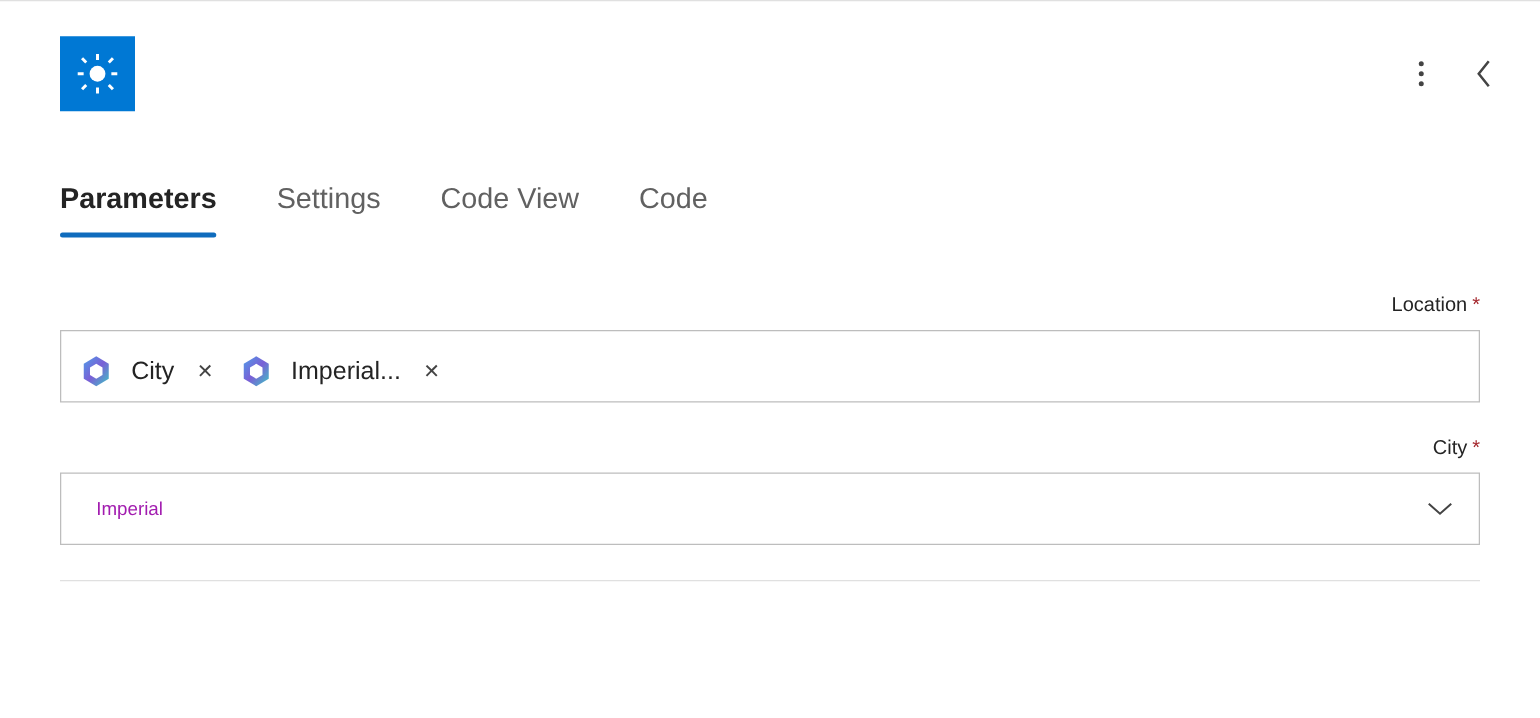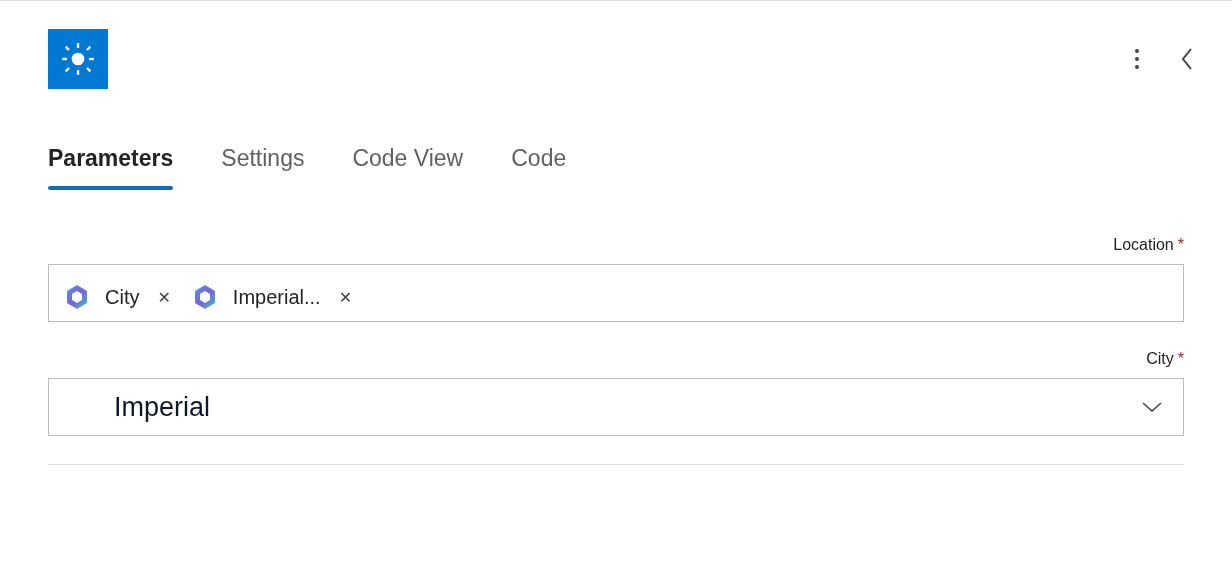--- a/index.html
+++ b/index.html
@@ -132,23 +132,22 @@
   .select-wrap {
     border: 1px solid #bdbdbd;
     height: 58px;
     display: flex;
     align-items: center;
     padding: 0 20px 0 28px;
     justify-content: space-between;
     cursor: pointer;
   }
   .select-value {
-    font-size: 27px;
-    color: #0f172a;
-    margin-left: 37px;
+    font-size: 15px;
+    color: #a21caf;
   }
   .divider {
     border: none;
     border-top: 1px solid #e0e0e0;
     margin: 24px 48px 0 48px;
   }
 </style>
 </head>
 <body>
 

